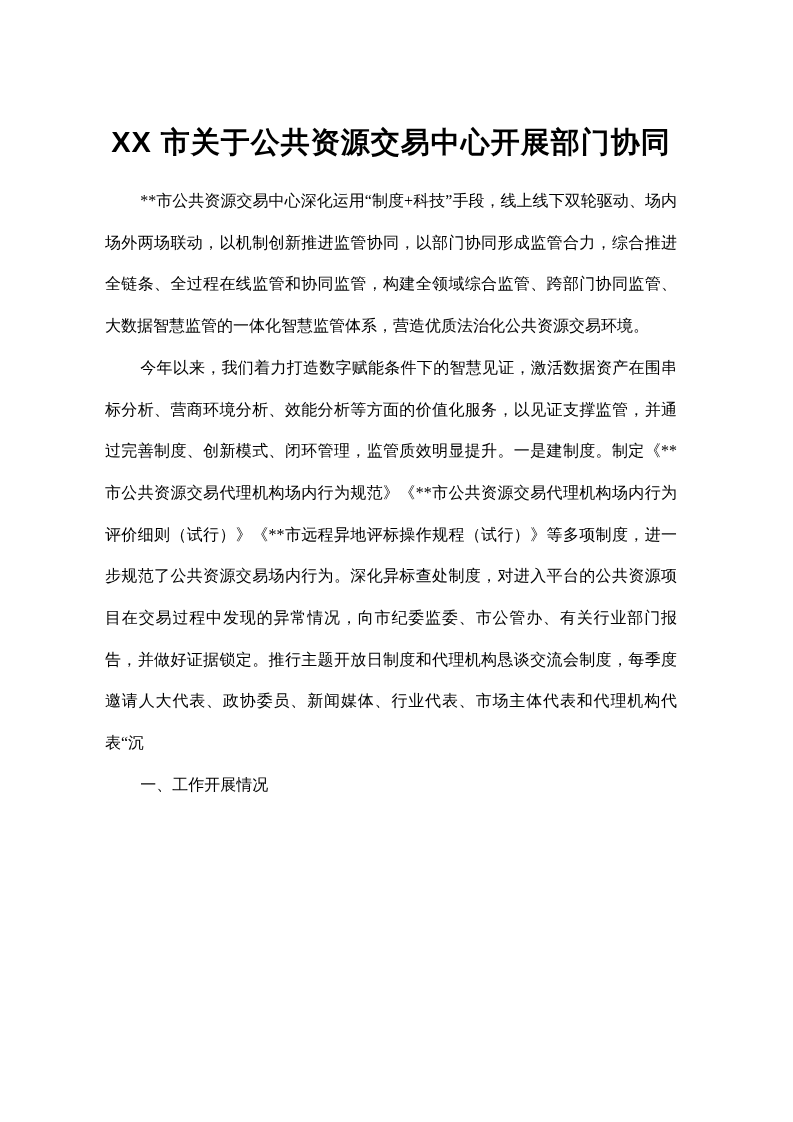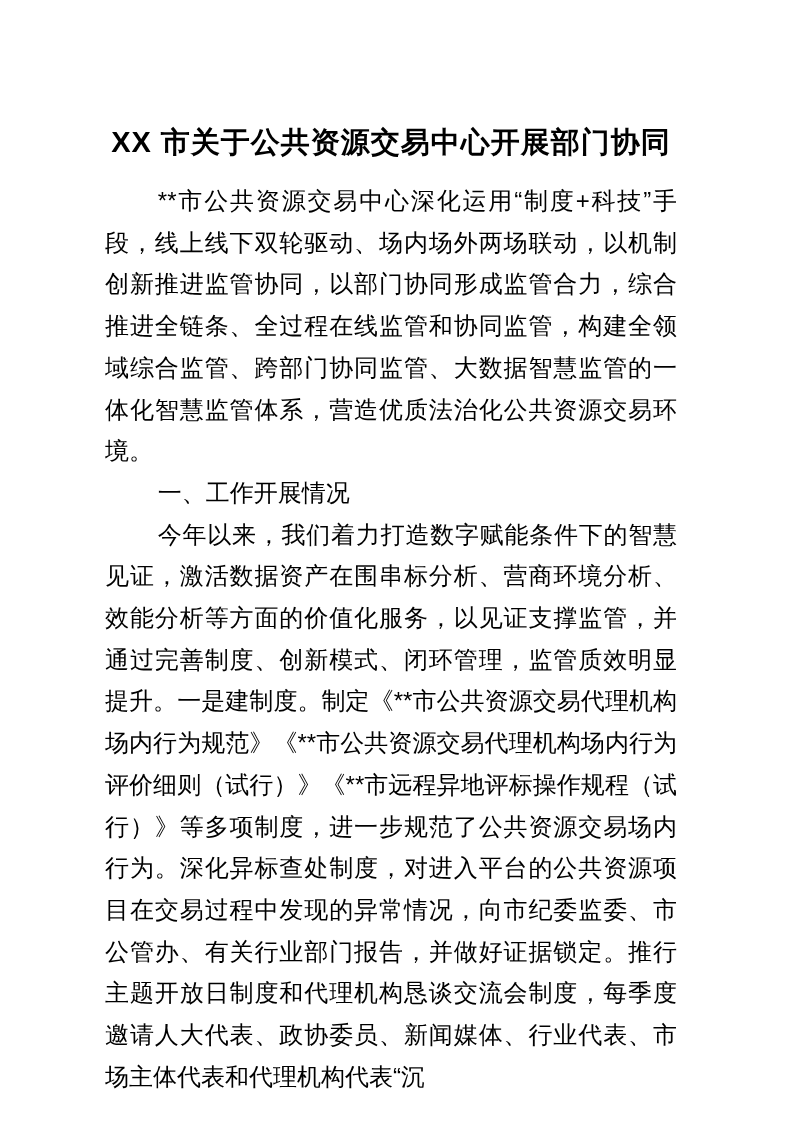--- a/index.html
+++ b/index.html
@@ -23,38 +23,38 @@
     line-height: 65px;
     text-align: center;
     color: #000000;
   }
   .title-line {
     display: block;
     letter-spacing: 1px;
   }
   .doc-body {
     margin: 5px 113px 0 105px;
-    font-family: Liberation Sans, sans-serif;
-    font-size: 24px;
+    font-family: Liberation Serif, serif;
+    font-size: 16px;
     line-height: 41.7px;
     text-align: justify;
     text-justify: inter-ideograph;
   }
   .para {
     margin: 0;
     padding: 0;
     text-indent: 2.2em;
     word-break: break-all;
   }
 </style>
 </head>
 <body>
 
 <div class="page">
   <h1 class="doc-title">
     <span class="title-line">XX 市关于公共资源交易中心开展部门协同</span>
   </h1>
   <div class="doc-body">
     <p class="para">**市公共资源交易中心深化运用“制度+科技”手段，线上线下双轮驱动、场内场外两场联动，以机制创新推进监管协同，以部门协同形成监管合力，综合推进全链条、全过程在线监管和协同监管，构建全领域综合监管、跨部门协同监管、大数据智慧监管的一体化智慧监管体系，营造优质法治化公共资源交易环境。</p>
+    <p class="para">今年以来，我们着力打造数字赋能条件下的智慧见证，激活数据资产在围串标分析、营商环境分析、效能分析等方面的价值化服务，以见证支撑监管，并通过完善制度、创新模式、闭环管理，监管质效明显提升。一是建制度。制定《**市公共资源交易代理机构场内行为规范》《**市公共资源交易代理机构场内行为评价细则（试行）》《**市远程异地评标操作规程（试行）》等多项制度，进一步规范了公共资源交易场内行为。深化异标查处制度，对进入平台的公共资源项目在交易过程中发现的异常情况，向市纪委监委、市公管办、有关行业部门报告，并做好证据锁定。推行主题开放日制度和代理机构恳谈交流会制度，每季度邀请人大代表、政协委员、新闻媒体、行业代表、市场主体代表和代理机构代表“沉</p>
     <p class="para">一、工作开展情况</p>
-    <p class="para">今年以来，我们着力打造数字赋能条件下的智慧见证，激活数据资产在围串标分析、营商环境分析、效能分析等方面的价值化服务，以见证支撑监管，并通过完善制度、创新模式、闭环管理，监管质效明显提升。一是建制度。制定《**市公共资源交易代理机构场内行为规范》《**市公共资源交易代理机构场内行为评价细则（试行）》《**市远程异地评标操作规程（试行）》等多项制度，进一步规范了公共资源交易场内行为。深化异标查处制度，对进入平台的公共资源项目在交易过程中发现的异常情况，向市纪委监委、市公管办、有关行业部门报告，并做好证据锁定。推行主题开放日制度和代理机构恳谈交流会制度，每季度邀请人大代表、政协委员、新闻媒体、行业代表、市场主体代表和代理机构代表“沉</p>
   </div>
 </div>
 
 </body></html>

